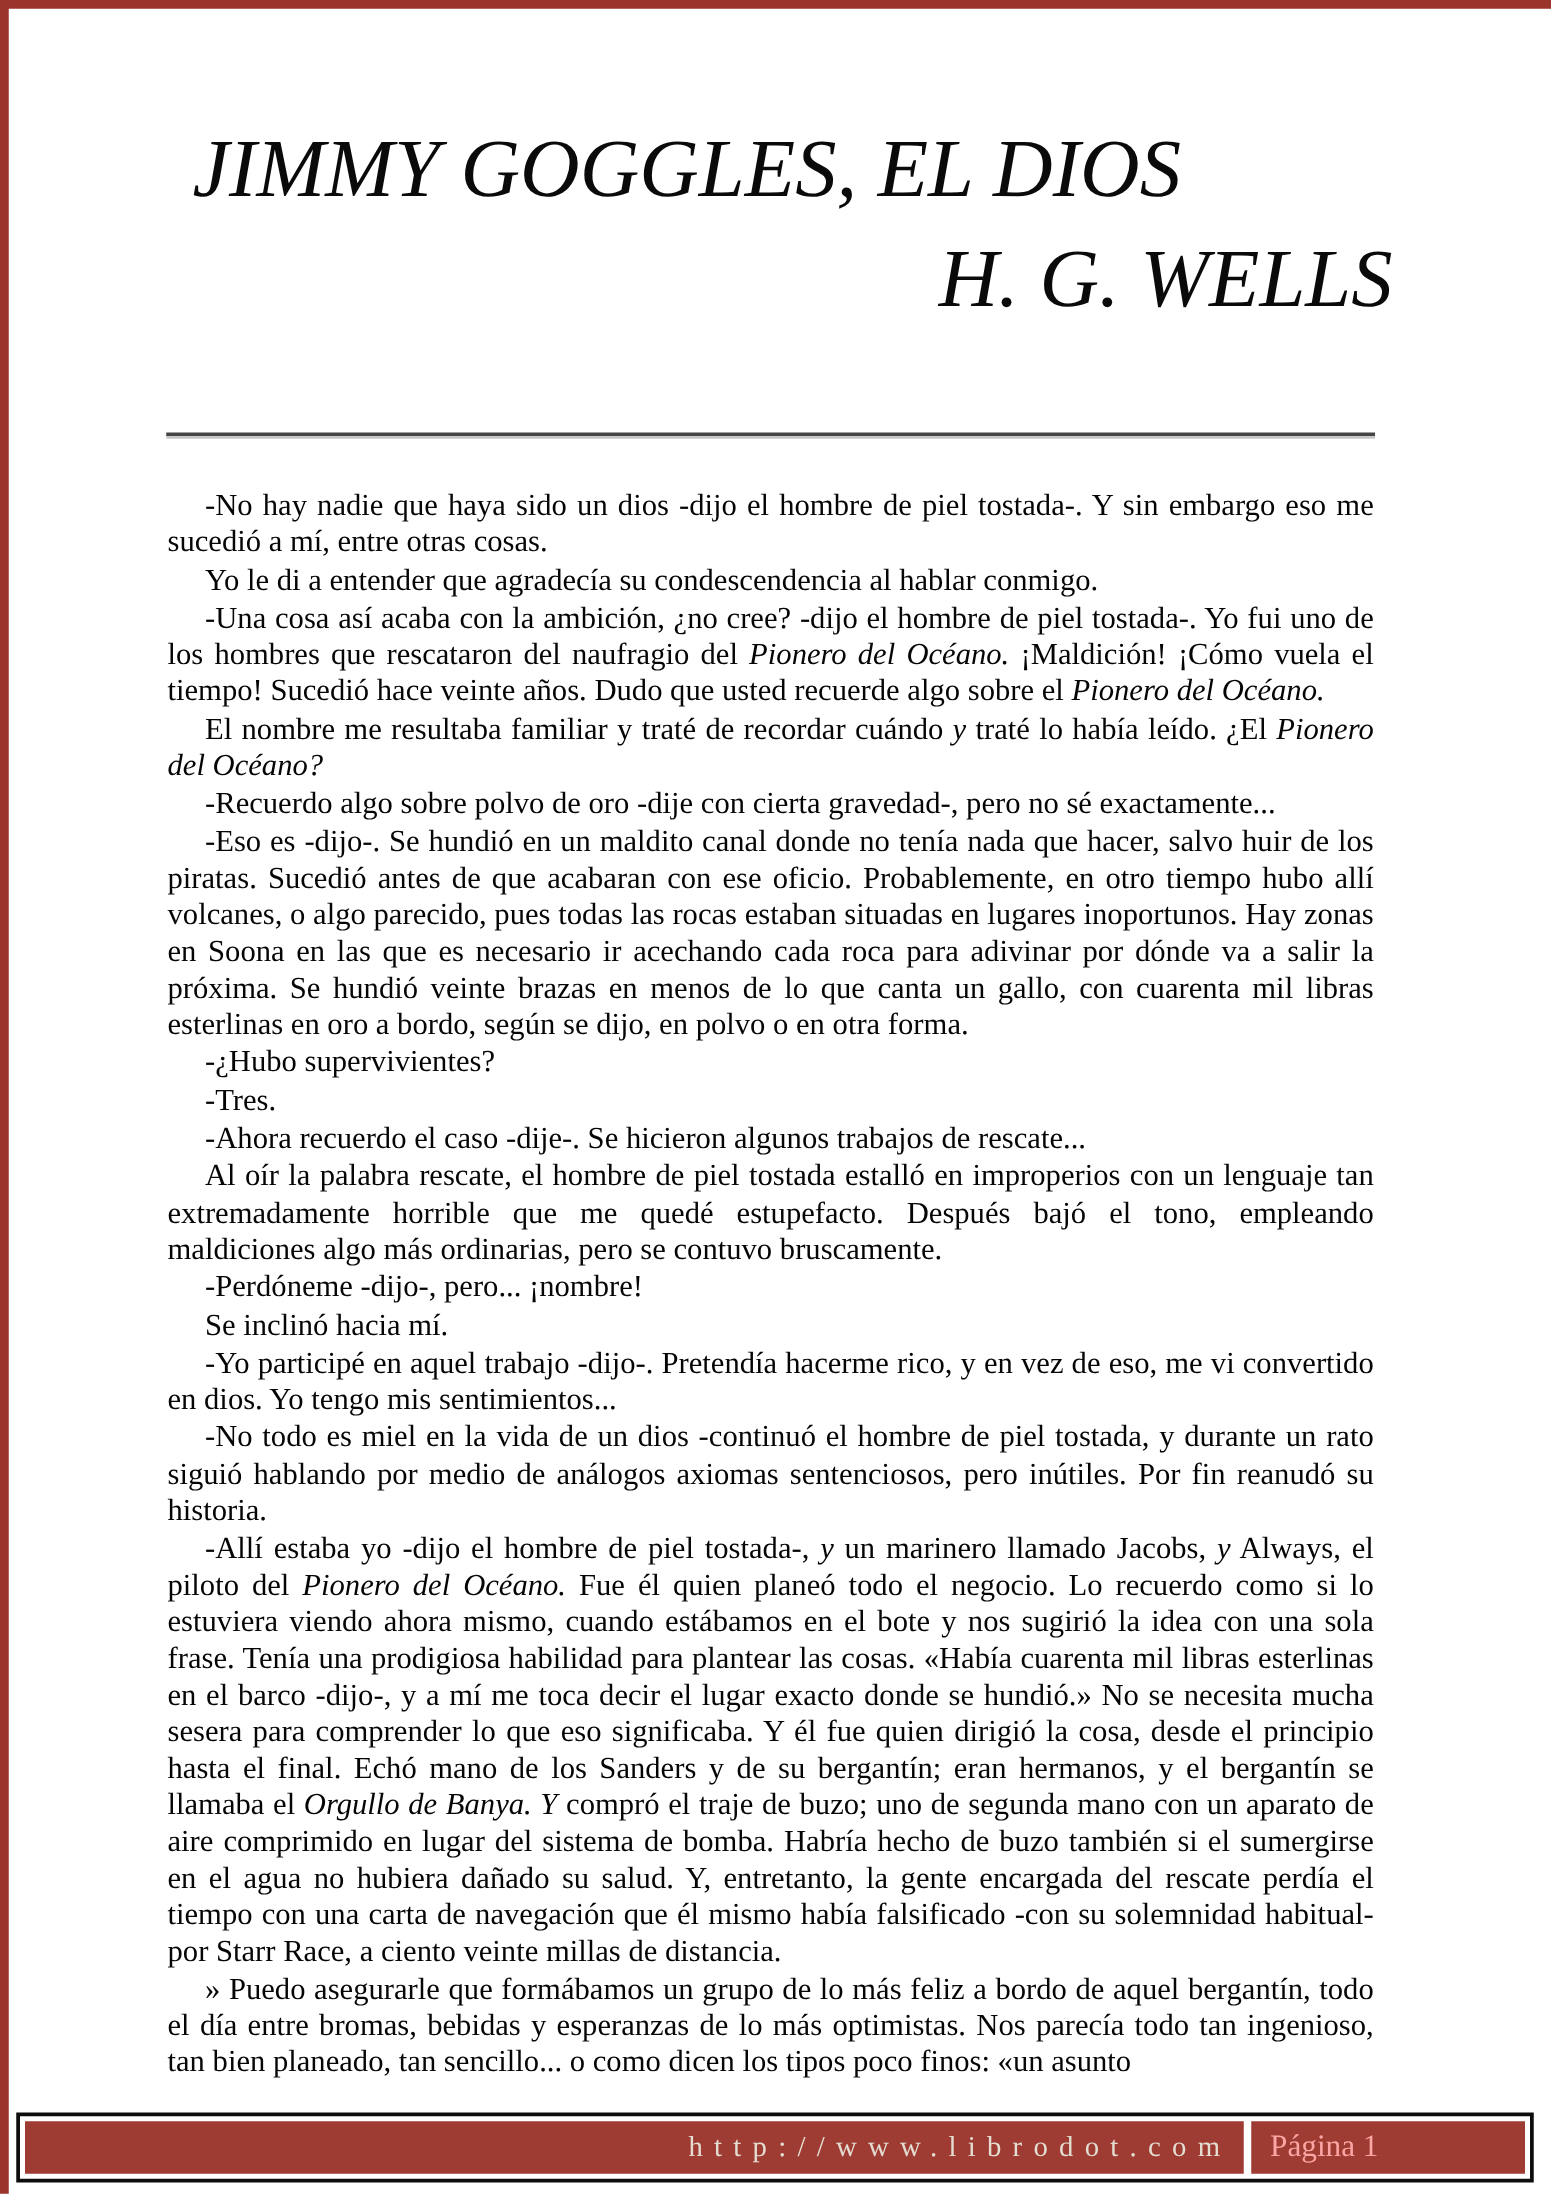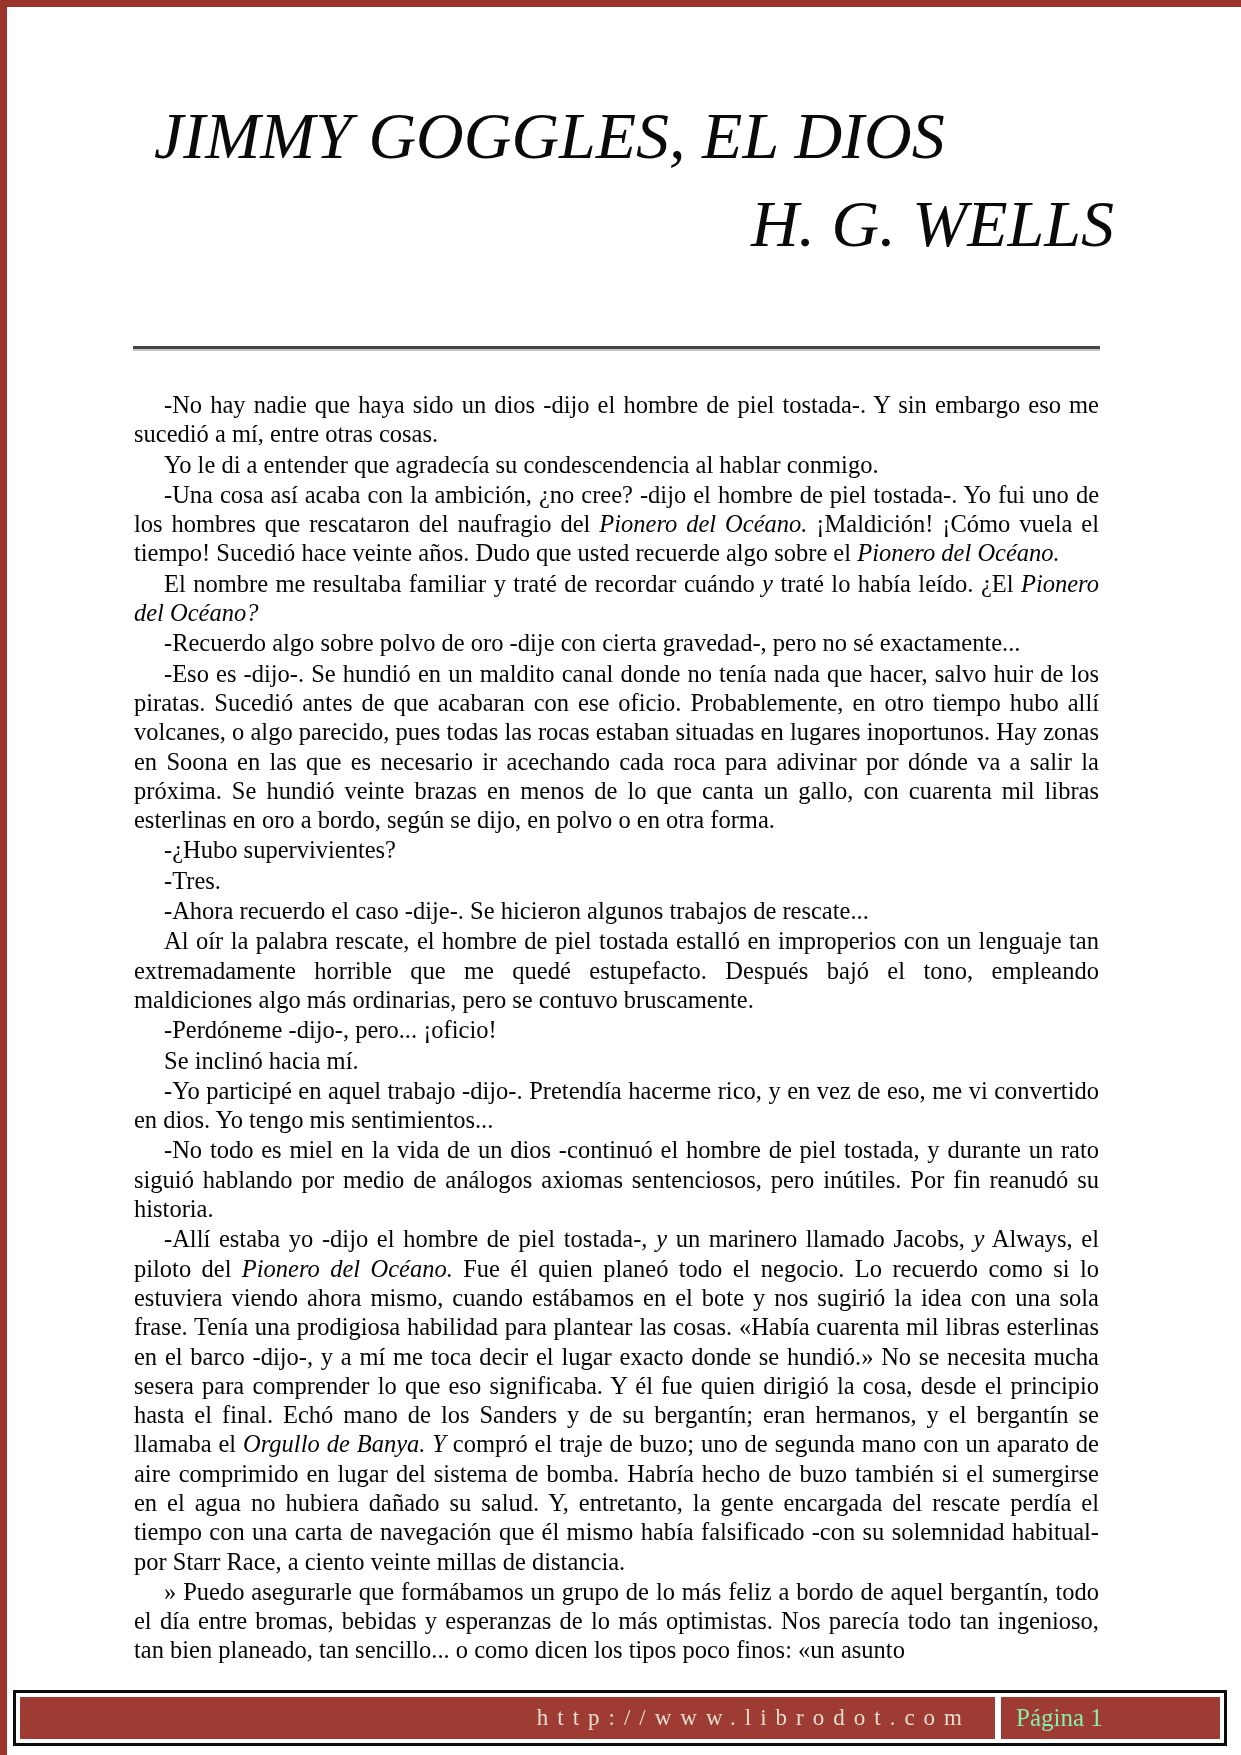--- a/index.html
+++ b/index.html
@@ -58,28 +58,28 @@
     display:flex;
     gap:6px;
   }
   .footer-cell-url {
     flex:1;
     background:#9e3b32;
     display:flex; align-items:center; justify-content:flex-end;
     color:#e4ded2;
     font-size:23px;
     letter-spacing:9px;
-    padding-right:24px;
+    padding-right:10px;
     white-space:nowrap;
   }
   .footer-cell-page {
     width:204px;
     background:#9e3b32;
     display:flex; align-items:center; justify-content:flex-start;
-    color:#86efac;
+    color:#fca5a5;
     font-size:25px;
     padding-left:15px;
     white-space:nowrap;
   }
 </style>
 </head>
 <body>
 
 <div class="edge-rule-top"></div>
 <div class="edge-rule-left"></div>
@@ -95,21 +95,21 @@
     <p><span>-No hay nadie que haya sido un dios -dijo el hombre de piel tostada-. Y sin embargo eso me sucedió a mí, entre otras cosas.</span></p>
     <p><span>Yo le di a entender que agradecía su condescendencia al hablar conmigo.</span></p>
     <p><span>-Una cosa así acaba con la ambición, ¿no cree? -dijo el hombre de piel tostada-. Yo fui uno de los hombres que rescataron del naufragio del </span><em>Pionero del Océano.</em><span> ¡Maldición! ¡Cómo vuela el tiempo! Sucedió hace veinte años. Dudo que usted recuerde algo sobre el </span><em>Pionero del Océano.</em></p>
     <p><span>El nombre me resultaba familiar y traté de recordar cuándo </span><em>y</em><span> traté lo había leído. ¿El </span><em>Pionero del Océano?</em></p>
     <p><span>-Recuerdo algo sobre polvo de oro -dije con cierta gravedad-, pero no sé exactamente...</span></p>
     <p><span>-Eso es -dijo-. Se hundió en un maldito canal donde no tenía nada que hacer, salvo huir de los piratas. Sucedió antes de que acabaran con ese oficio. Probablemente, en otro tiempo hubo allí volcanes, o algo parecido, pues todas las rocas estaban situadas en lugares inoportunos. Hay zonas en Soona en las que es necesario ir acechando cada roca para adivinar por dónde va a salir la próxima. Se hundió veinte brazas en menos de lo que canta un gallo, con cuarenta mil libras esterlinas en oro a bordo, según se dijo, en polvo o en otra forma.</span></p>
     <p><span>-¿Hubo supervivientes?</span></p>
     <p><span>-Tres.</span></p>
     <p><span>-Ahora recuerdo el caso -dije-. Se hicieron algunos trabajos de rescate...</span></p>
     <p><span>Al oír la palabra rescate, el hombre de piel tostada estalló en improperios con un lenguaje tan extremadamente horrible que me quedé estupefacto. Después bajó el tono, empleando maldiciones algo más ordinarias, pero se contuvo bruscamente.</span></p>
-    <p><span>-Perdóneme -dijo-, pero... ¡oficio!</span></p>
+    <p><span>-Perdóneme -dijo-, pero... ¡nombre!</span></p>
     <p><span>Se inclinó hacia mí.</span></p>
     <p><span>-Yo participé en aquel trabajo -dijo-. Pretendía hacerme rico, y en vez de eso, me vi convertido en dios. Yo tengo mis sentimientos...</span></p>
     <p><span>-No todo es miel en la vida de un dios -continuó el hombre de piel tostada, y durante un rato siguió hablando por medio de análogos axiomas sentenciosos, pero inútiles. Por fin reanudó su historia.</span></p>
     <p><span>-Allí estaba yo -dijo el hombre de piel tostada-, </span><em>y</em><span> un marinero llamado Jacobs, </span><em>y</em><span> Always, el piloto del </span><em>Pionero del Océano.</em><span> Fue él quien planeó todo el negocio. Lo recuerdo como si lo estuviera viendo ahora mismo, cuando estábamos en el bote y nos sugirió la idea con una sola frase. Tenía una prodigiosa habilidad para plantear las cosas. «Había cuarenta mil libras esterlinas en el barco -dijo-, y a mí me toca decir el lugar exacto donde se hundió.» No se necesita mucha sesera para comprender lo que eso significaba. Y él fue quien dirigió la cosa, desde el principio hasta el final. Echó mano de los Sanders y de su bergantín; eran hermanos, y el bergantín se llamaba el </span><em>Orgullo de Banya. Y</em><span> compró el traje de buzo; uno de segunda mano con un aparato de aire comprimido en lugar del sistema de bomba. Habría hecho de buzo también si el sumergirse en el agua no hubiera dañado su salud. Y, entretanto, la gente encargada del rescate perdía el tiempo con una carta de navegación que él mismo había falsificado -con su solemnidad habitual- por Starr Race, a ciento veinte millas de distancia.</span></p>
     <p><span>» Puedo asegurarle que formábamos un grupo de lo más feliz a bordo de aquel bergantín, todo el día entre bromas, bebidas y esperanzas de lo más optimistas. Nos parecía todo tan ingenioso, tan bien planeado, tan sencillo... o como dicen los tipos poco finos: «un asunto</span></p>
   </div>
 
 <div class="footer-bar">
   <div class="footer-cell-url">http://www.librodot.com</div>
   <div class="footer-cell-page">Página 1</div>

